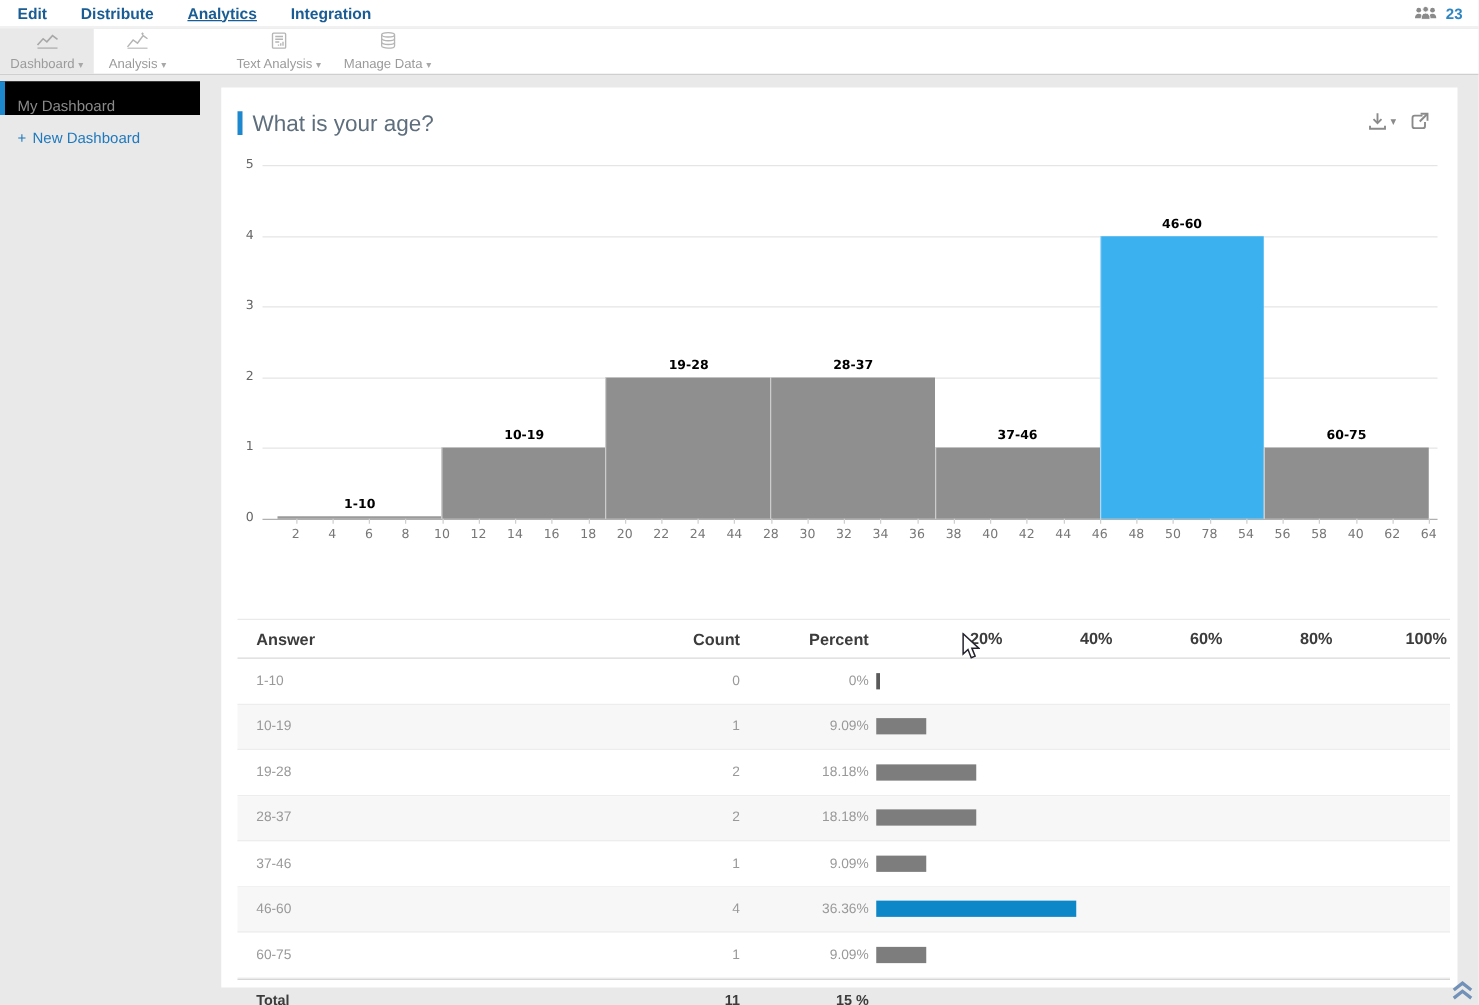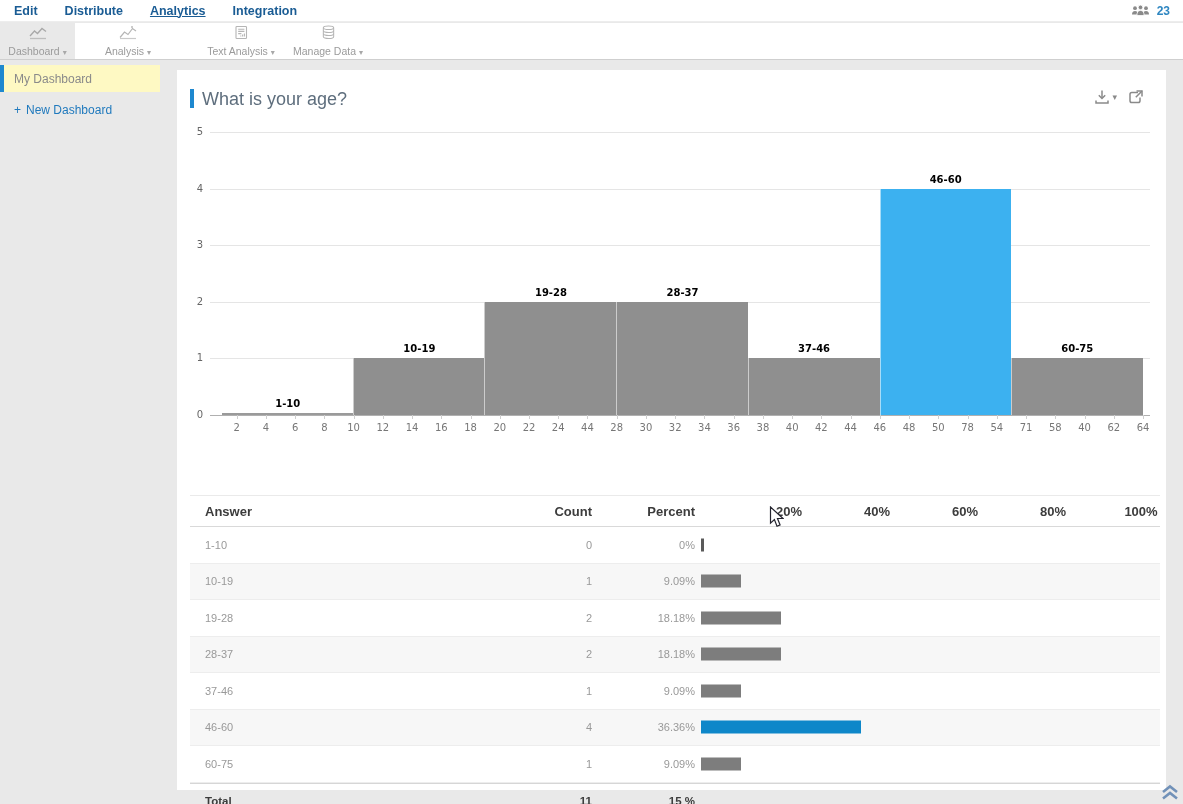--- a/index.html
+++ b/index.html
@@ -29,30 +29,30 @@
     position:absolute; left:0; top:23px; width:1183px; height:37px;
     background:#fff; border-bottom:1px solid #cfcfcf; display:flex;
   }
   .tool-btn {
     height:100%; display:flex; flex-direction:column; align-items:center;
     justify-content:center; gap:1px; cursor:pointer; padding-top:2px;
   }
   .tool-btn .tlabel { font-size:10.5px; color:#9b9b9b; white-space:nowrap; }
   .tool-btn .caret { font-size:8px; color:#a8a8a8; margin-left:3px; }
   .tb-dashboard { width:75px; background:#e9e9e9; }
-  .tb-analysis { width:70px;margin-left:18px; }
+  .tb-analysis { width:70px; }
   .tb-text { width:82px;margin-left:37px; }
   .tb-manage { width:92px;justify-content:space-between; }
   .ticon { display:block; }
   
   .sidebar { position:absolute; left:0; top:60px; width:160px; height:744px; }
   .sb-active {
     position:absolute; left:0; top:5px; width:160px; height:27px;
-    background:#fef9c3; border-left:4px solid #1e88cf;
-    display:flex; align-items:center; padding-left:10px;
+    background:#000000; border-left:4px solid #1e88cf;
+    display:flex; align-items:flex-end; padding-left:10px;
     font-size:12px; color:#8a8a8a; cursor:pointer;
   }
   .sb-new {
     position:absolute; left:14px; top:43px;
     font-size:12px; color:#1f79bd; cursor:pointer; display:flex; gap:5px; align-items:center;
   }
   
   .panel {
     position:absolute; left:177px; top:70px; width:989px; height:720px;
     background:#fff;
@@ -270,21 +270,21 @@
       <div class="xlab" style="left: 702.857px;">46</div>
       <div class="xtick" style="left: 732.095px;"></div>
       <div class="xlab" style="left: 732.095px;">48</div>
       <div class="xtick" style="left: 761.333px;"></div>
       <div class="xlab" style="left: 761.333px;">50</div>
       <div class="xtick" style="left: 790.571px;"></div>
       <div class="xlab" style="left: 790.571px;">78</div>
       <div class="xtick" style="left: 819.81px;"></div>
       <div class="xlab" style="left: 819.81px;">54</div>
       <div class="xtick" style="left: 849.048px;"></div>
-      <div class="xlab" style="left: 849.048px;">71</div>
+      <div class="xlab" style="left: 849.048px;">56</div>
       <div class="xtick" style="left: 878.286px;"></div>
       <div class="xlab" style="left: 878.286px;">58</div>
       <div class="xtick" style="left: 907.524px;"></div>
       <div class="xlab" style="left: 907.524px;">40</div>
       <div class="xtick" style="left: 936.762px;"></div>
       <div class="xlab" style="left: 936.762px;">62</div>
       <div class="xtick" style="left: 966px;"></div>
       <div class="xlab" style="left: 966px;">64</div>
     </div>
 

